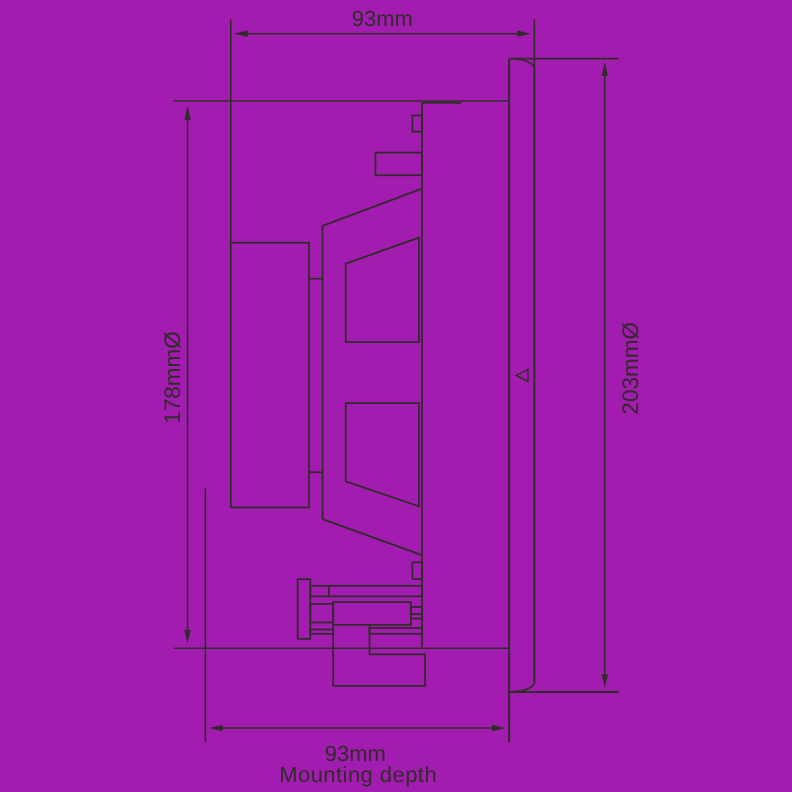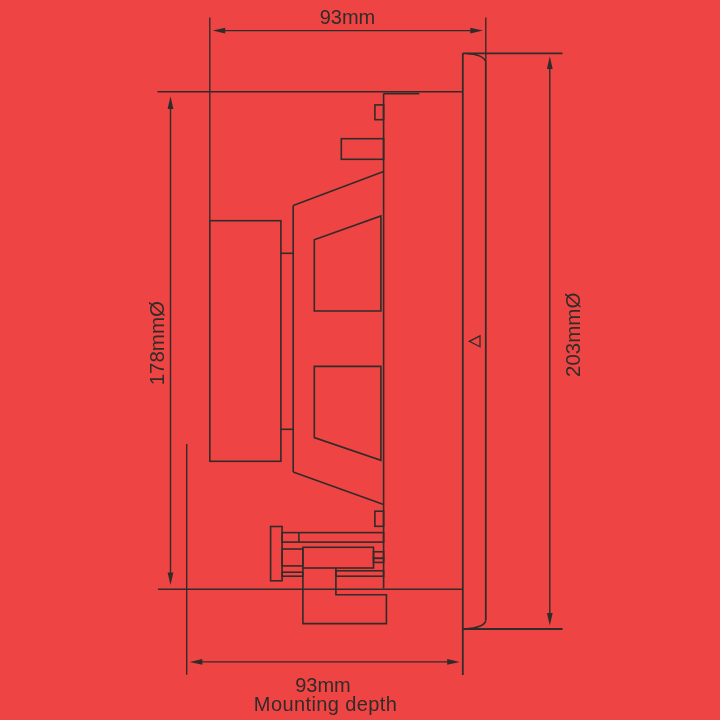--- a/index.html
+++ b/index.html
@@ -1,16 +1,16 @@
 <!DOCTYPE html>
 <html><head>
 <meta charset="utf-8">
 <style>
   html,body{margin:0;padding:0;background:#ffffff;}
-  .page{width:720px;height:720px;position:relative;background:#ef4444;
+  .page{width:720px;height:720px;position:relative;background:#a21caf;
         font-family:"Liberation Sans", sans-serif;}
   text{font-family:"Liberation Sans", sans-serif; fill:#312c29;}
 </style>
 </head>
 <body>
 <div class="page">
 <svg width="720" height="720" viewBox="0 0 720 720">
   <g stroke="#312c29" fill="none" stroke-width="1.6" stroke-linecap="butt">
 
     <line x1="209.8" y1="17.5" x2="209.8" y2="221" stroke-width="1.4"></line>

